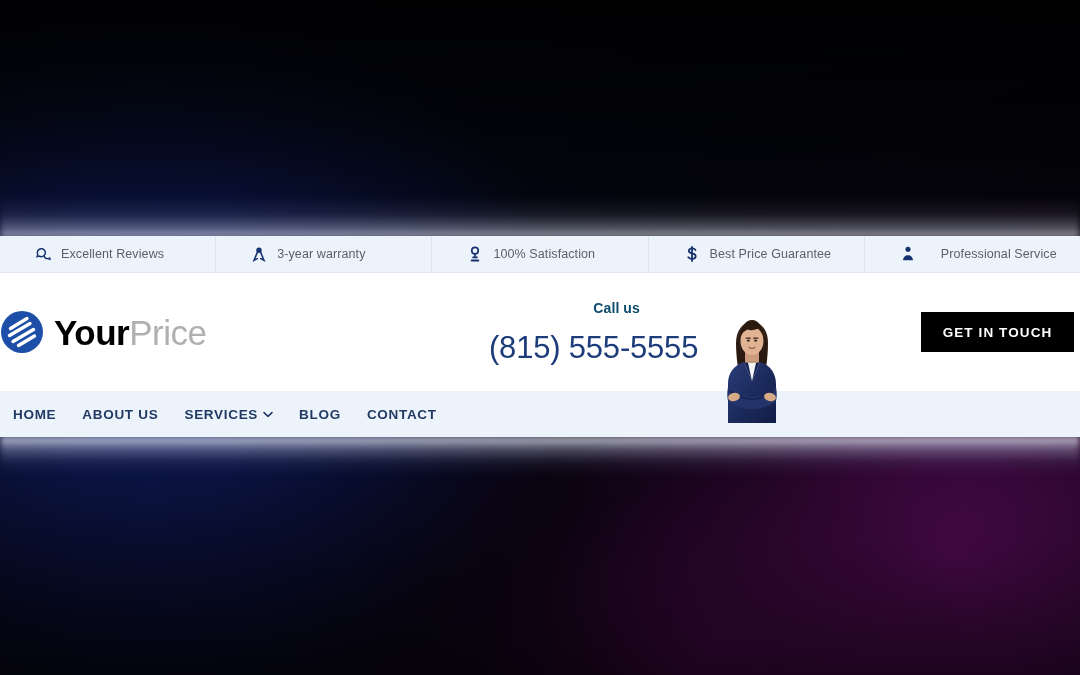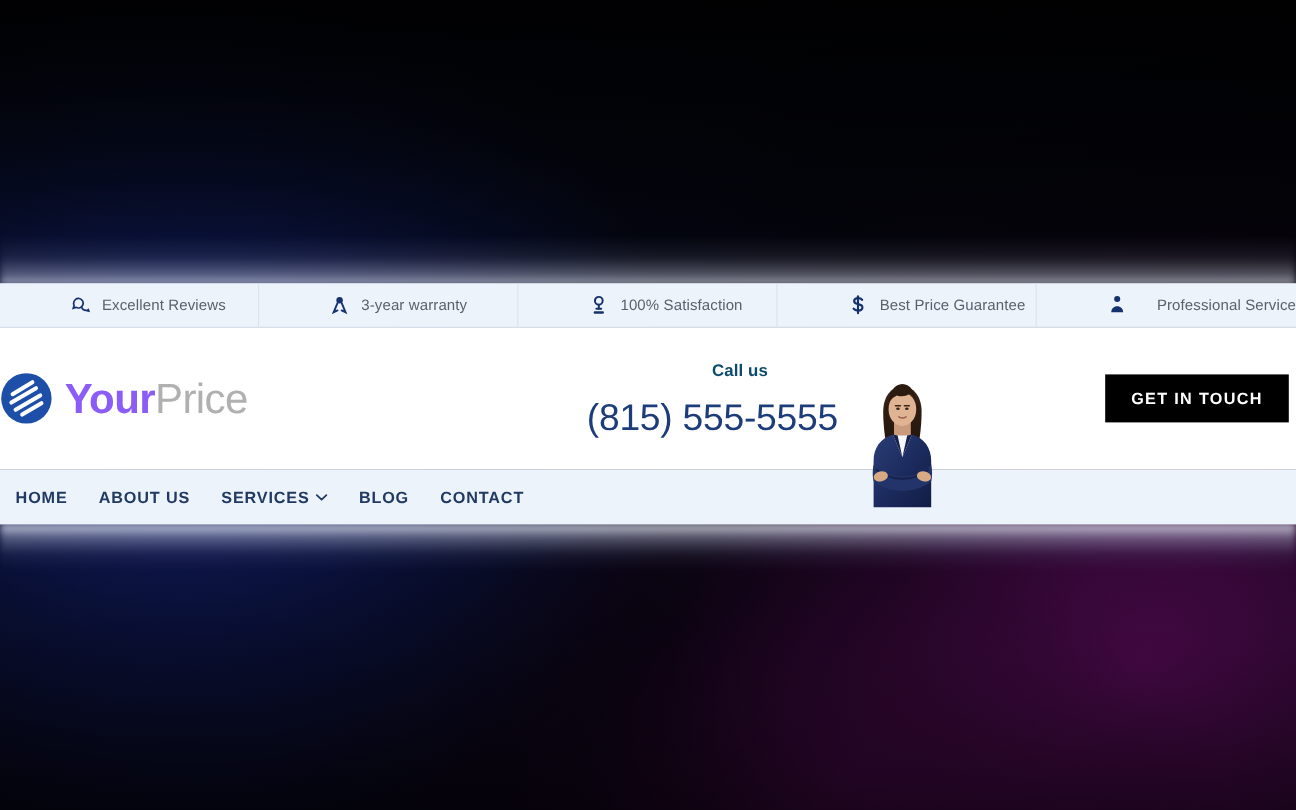--- a/index.html
+++ b/index.html
@@ -107,21 +107,20 @@
   .topbar-item {
     flex: 1 1 0;
     display: flex;
     align-items: center;
     justify-content: flex-start;
     gap: 9px;
     padding-left: 34px;
     box-sizing: border-box;
     border-right: 1px solid #dbe3f0;
     height: 100%;
-    margin-left: 24px;
   }
   .topbar-item:last-child { border-right: none; gap: 24px; }
   .topbar-item .tb-icon {
     display: flex;
     align-items: center;
     justify-content: center;
     width: 18px;
     height: 18px;
     flex: 0 0 18px;
     color: #16326e;
@@ -156,21 +155,21 @@
     height: 44px;
     flex: 0 0 44px;
   }
   .logo-text {
     font-size: 35px;
     font-weight: 700;
     letter-spacing: -0.5px;
     line-height: 1;
     white-space: nowrap;
   }
-  .logo-text .lt-a { color: #8b5cf6; }
+  .logo-text .lt-a { color: #000000; }
   .logo-text .lt-b { color: #b0b0b0; font-weight: 400; }
 
   .phone-block {
     position: absolute;
     left: 489px;
     top: 50%;
     transform: translateY(-50%);
     text-align: center;
   }
   .call-us {

